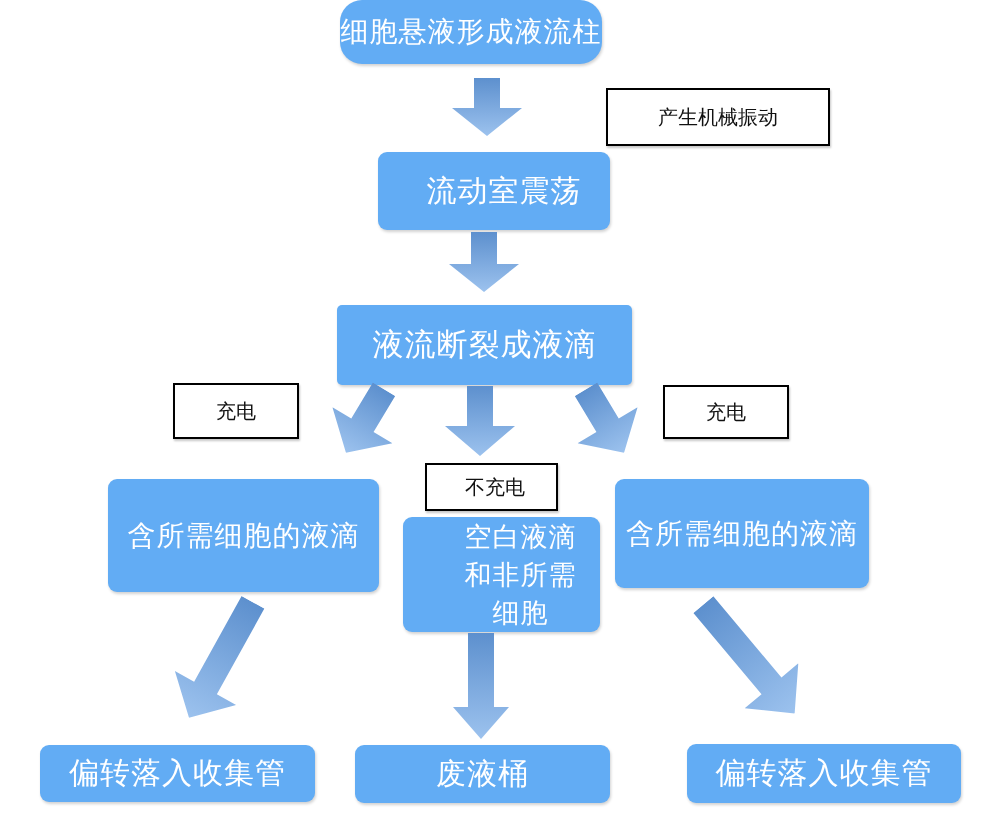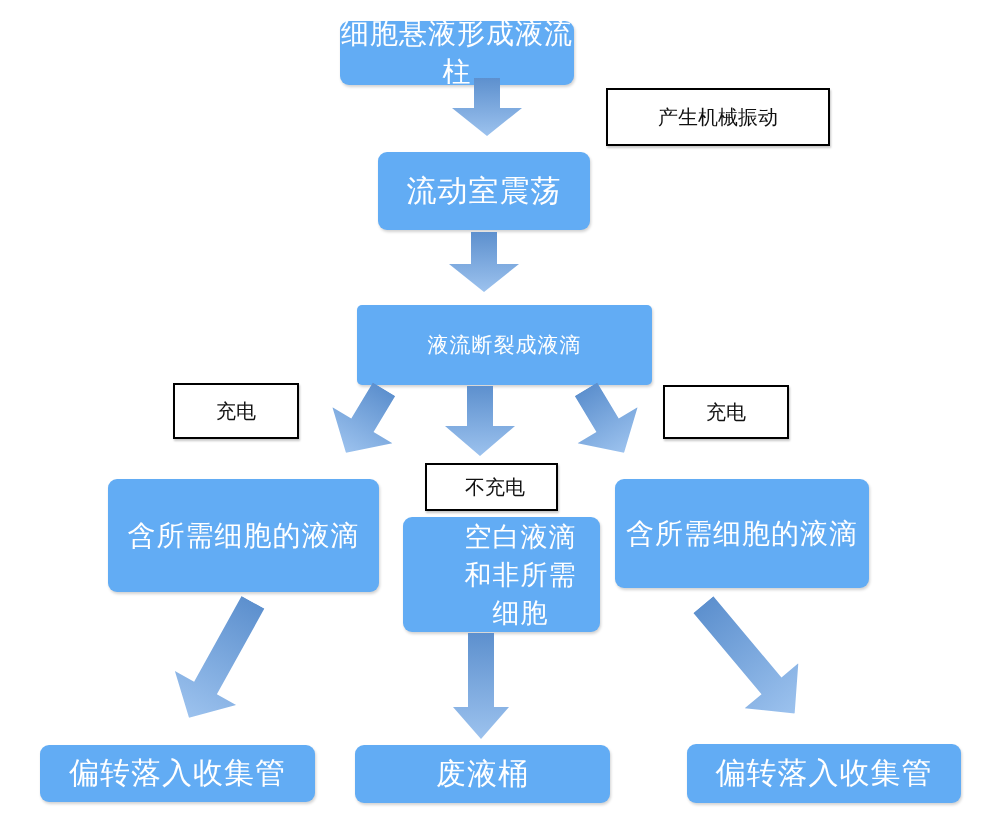--- a/index.html
+++ b/index.html
@@ -45,47 +45,47 @@
     display:flex;
     align-items:center;
     justify-content:center;
     text-align:center;
     font-size:20px;
     box-shadow:1px 2px 2px rgba(0,0,0,0.22);
   }
   .arrow{position:absolute;}
   .pre{white-space:pre-line;line-height:38px;padding-left:38px;}
   .f28{font-size:28px;}
-  .f29{font-size:21px;margin-left:20px;}
+  .f29{font-size:31px;}
   .f30{font-size:30px;}
   .f27{font-size:27px;}
 </style>
 </head>
 <body>
 
 <div class="canvas">
 
   <svg width="0" height="0" style="position:absolute" aria-hidden="true">
     <defs>
       <linearGradient id="ag" x1="0" y1="0" x2="0" y2="1">
         <stop offset="0" style="stop-color:var(--arrow-start)"></stop>
         <stop offset="1" style="stop-color:var(--arrow-end)"></stop>
       </linearGradient>
     </defs>
   </svg>
 
-  <div class="node f28" style="left:340px;top:21px;width:234px;height:64px;">细胞悬液形成液流柱</div>
+  <div class="node f28" style="left:340px;top:0;width:262px;height:64px;border-radius:22px;">细胞悬液形成液流柱</div>
 
   <svg class="arrow" style="left:452px;top:78px;" width="70" height="58" viewBox="0 0 70 58">
     <polygon points="22,0 48,0 48,30 70,30 35,58 0,30 22,30" fill="url(#ag)"></polygon>
   </svg>
 
   <div class="annotation" style="left:578px;top:88px;width:220px;height:54px;margin-left:28px;">产生机械振动</div>
 
-  <div class="node f30" style="left:378px;top:152px;width:212px;height:78px;">流动室震荡</div>
+  <div class="node f30" style="left:378px;top:152px;width:212px;height:78px;padding-left:20px;">流动室震荡</div>
 
   <svg class="arrow" style="left:449px;top:232px;" width="70" height="60" viewBox="0 0 70 60">
     <polygon points="22,0 48,0 48,32 70,32 35,60 0,32 22,32" fill="url(#ag)"></polygon>
   </svg>
 
   <div class="node sharp f29" style="left:337px;top:305px;width:295px;height:80px;">液流断裂成液滴</div>
 
   <div class="annotation" style="left:173px;top:383px;width:122px;height:52px;">充电</div>
 
   <div class="annotation" style="left:663px;top:385px;width:122px;height:50px;">充电</div>

